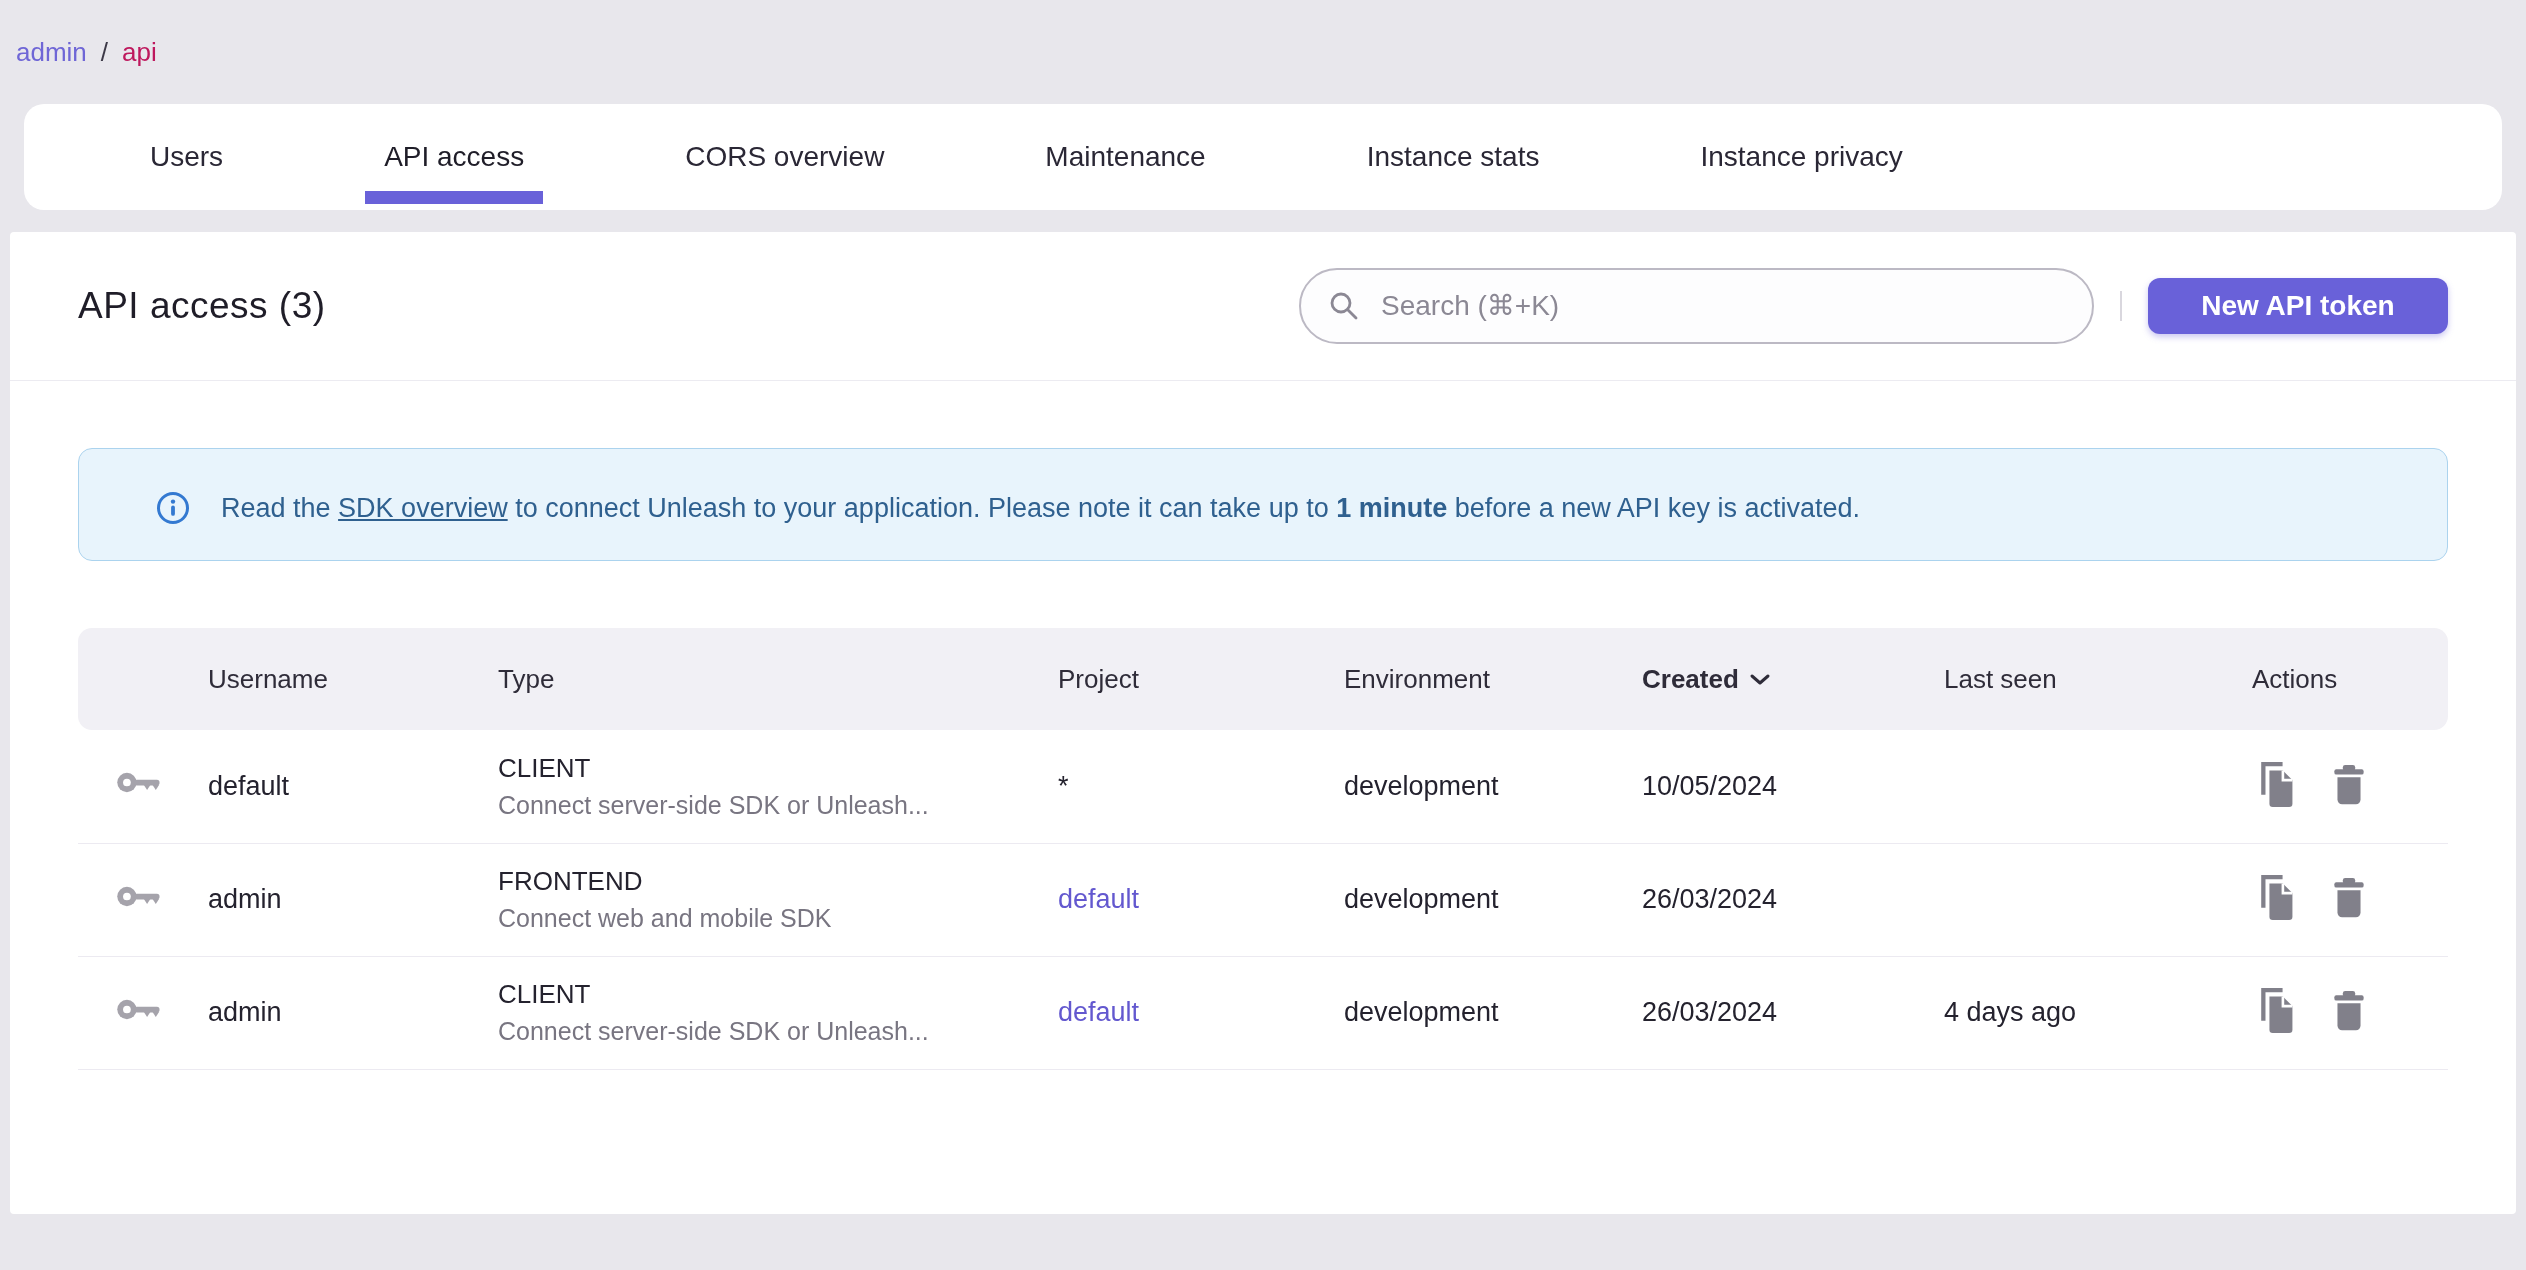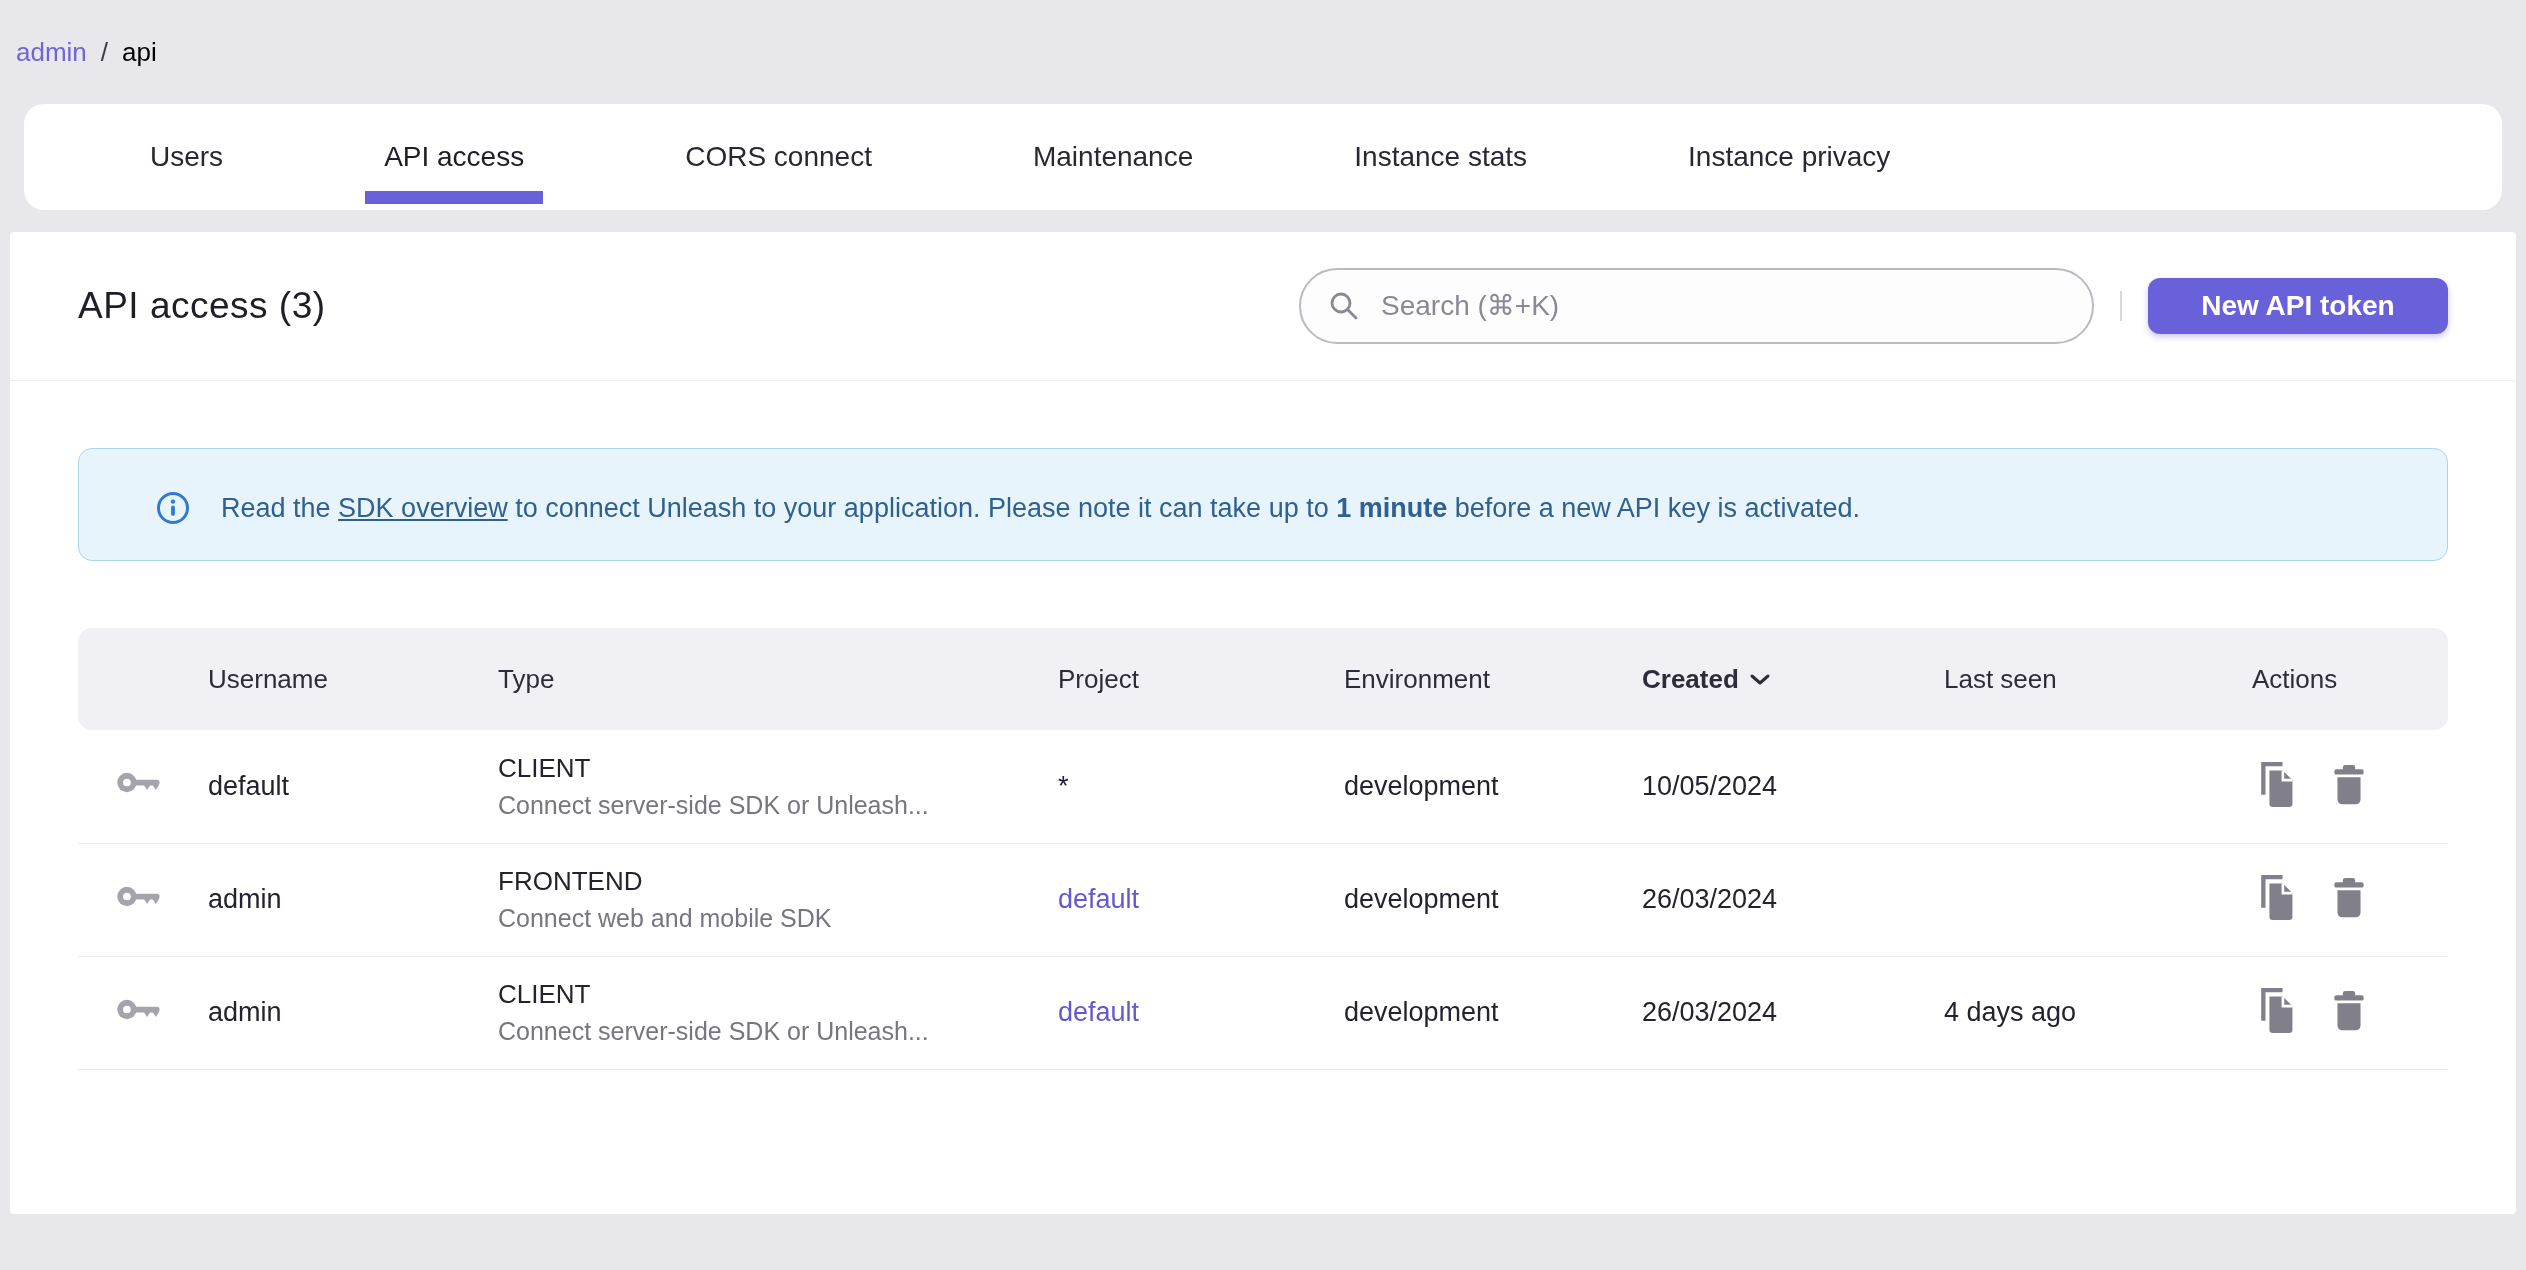--- a/index.html
+++ b/index.html
@@ -8,21 +8,21 @@
     width:2526px; height:1270px;
     background:#e8e7ec;
     font-family:"Liberation Sans", sans-serif;
     color:#24222e;
     overflow:hidden;
   }
   
   .topbar { height:104px; display:flex; align-items:center; padding-left:16px; font-size:26px; gap:14px; }
   .crumb-link { color:#6f66d6; text-decoration:none; cursor:pointer; }
   .crumb-sep { color:#3c3947; }
-  .crumb-current { color:#000000; }
+  .crumb-current { color:#be185d; }
 
   
   .tabs-card { margin:0 24px; height:106px; background:#ffffff; border-radius:20px; overflow:hidden; }
   .tabs { display:flex; height:100%; padding-left:107px; gap:123px; }
   .tab { position:relative; display:flex; align-items:center; padding:0 19px; font-size:28px; color:#2a2735; cursor:pointer; white-space:nowrap; }
   .tab.active { font-weight:400; color:#1f1d28; }
   .tab.active .indicator { position:absolute; left:0; right:0; bottom:6px; height:13px; background:#6961d9; }
 
   
   .main-card { margin:22px 10px 8px; background:#ffffff; border-radius:4px; height:982px; }
@@ -77,21 +77,21 @@
 <div class="tabs-card">
   <div class="tabs">
     <div class="tab">
         <span>Users</span>
       </div>
     <div class="tab active">
         <span>API access</span>
         <span class="indicator"></span>
       </div>
     <div class="tab">
-        <span>CORS connect</span>
+        <span>CORS overview</span>
       </div>
     <div class="tab">
         <span>Maintenance</span>
       </div>
     <div class="tab">
         <span>Instance stats</span>
       </div>
     <div class="tab">
         <span>Instance privacy</span>
       </div>

